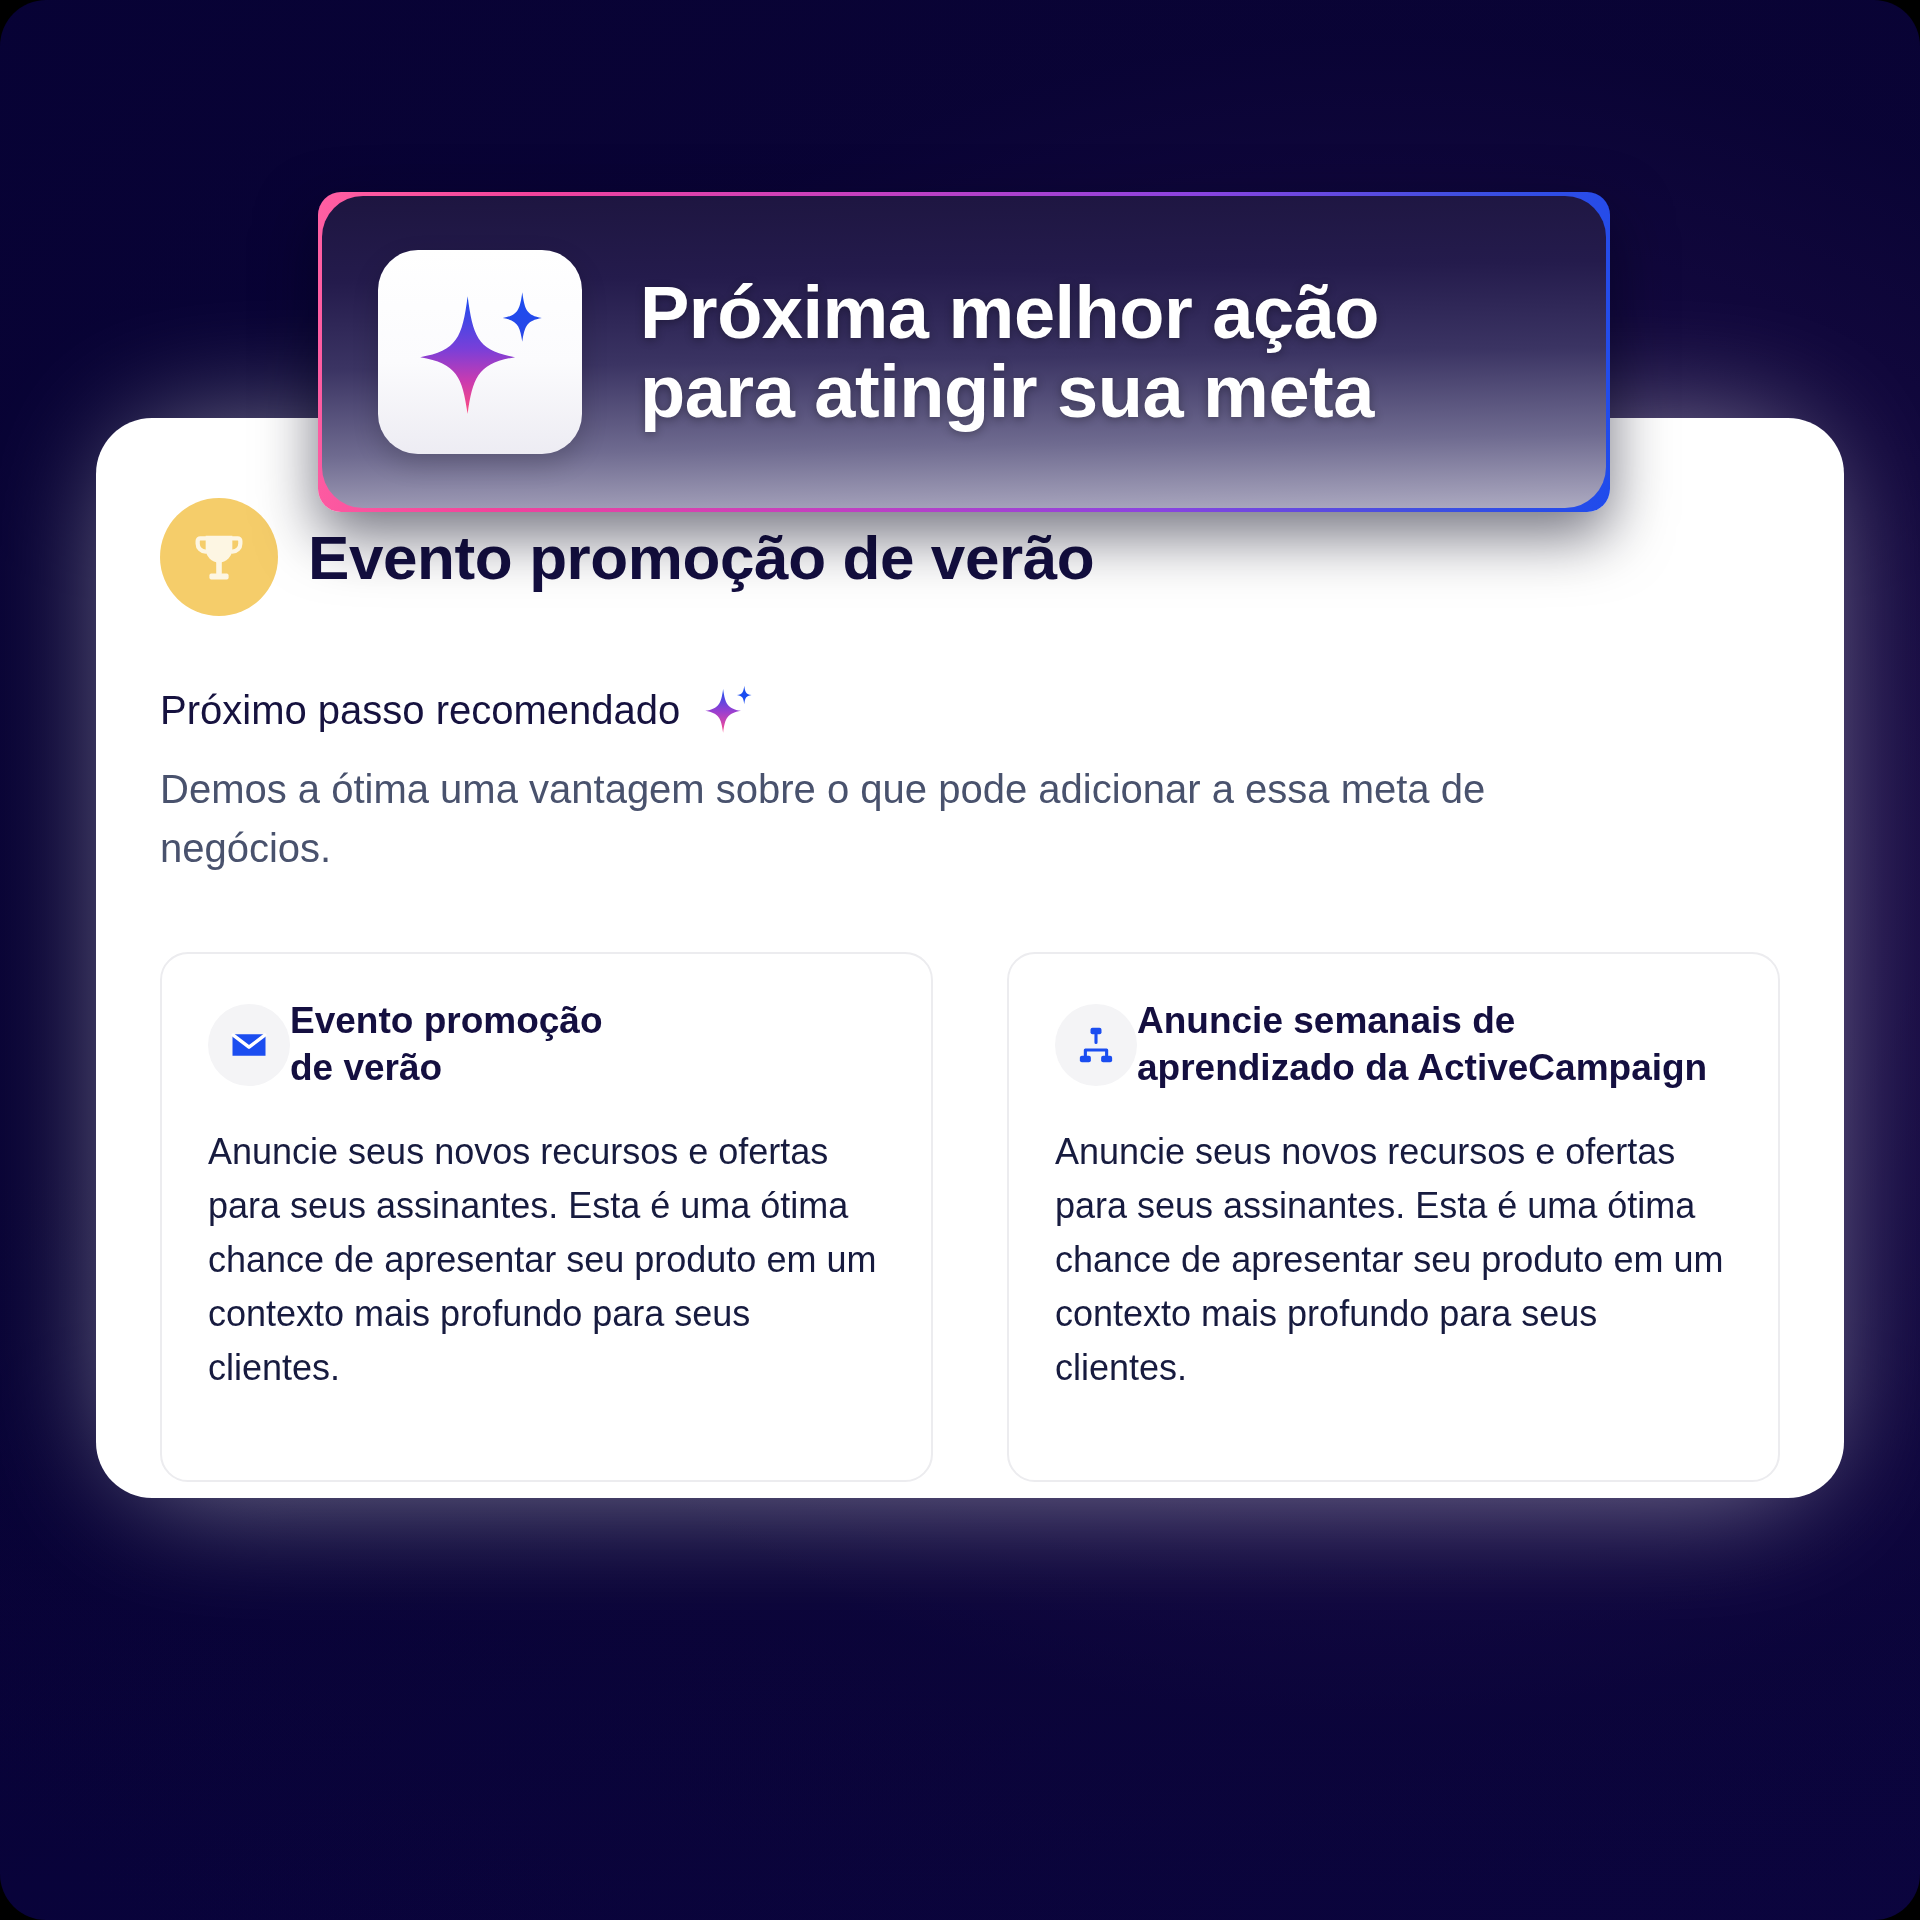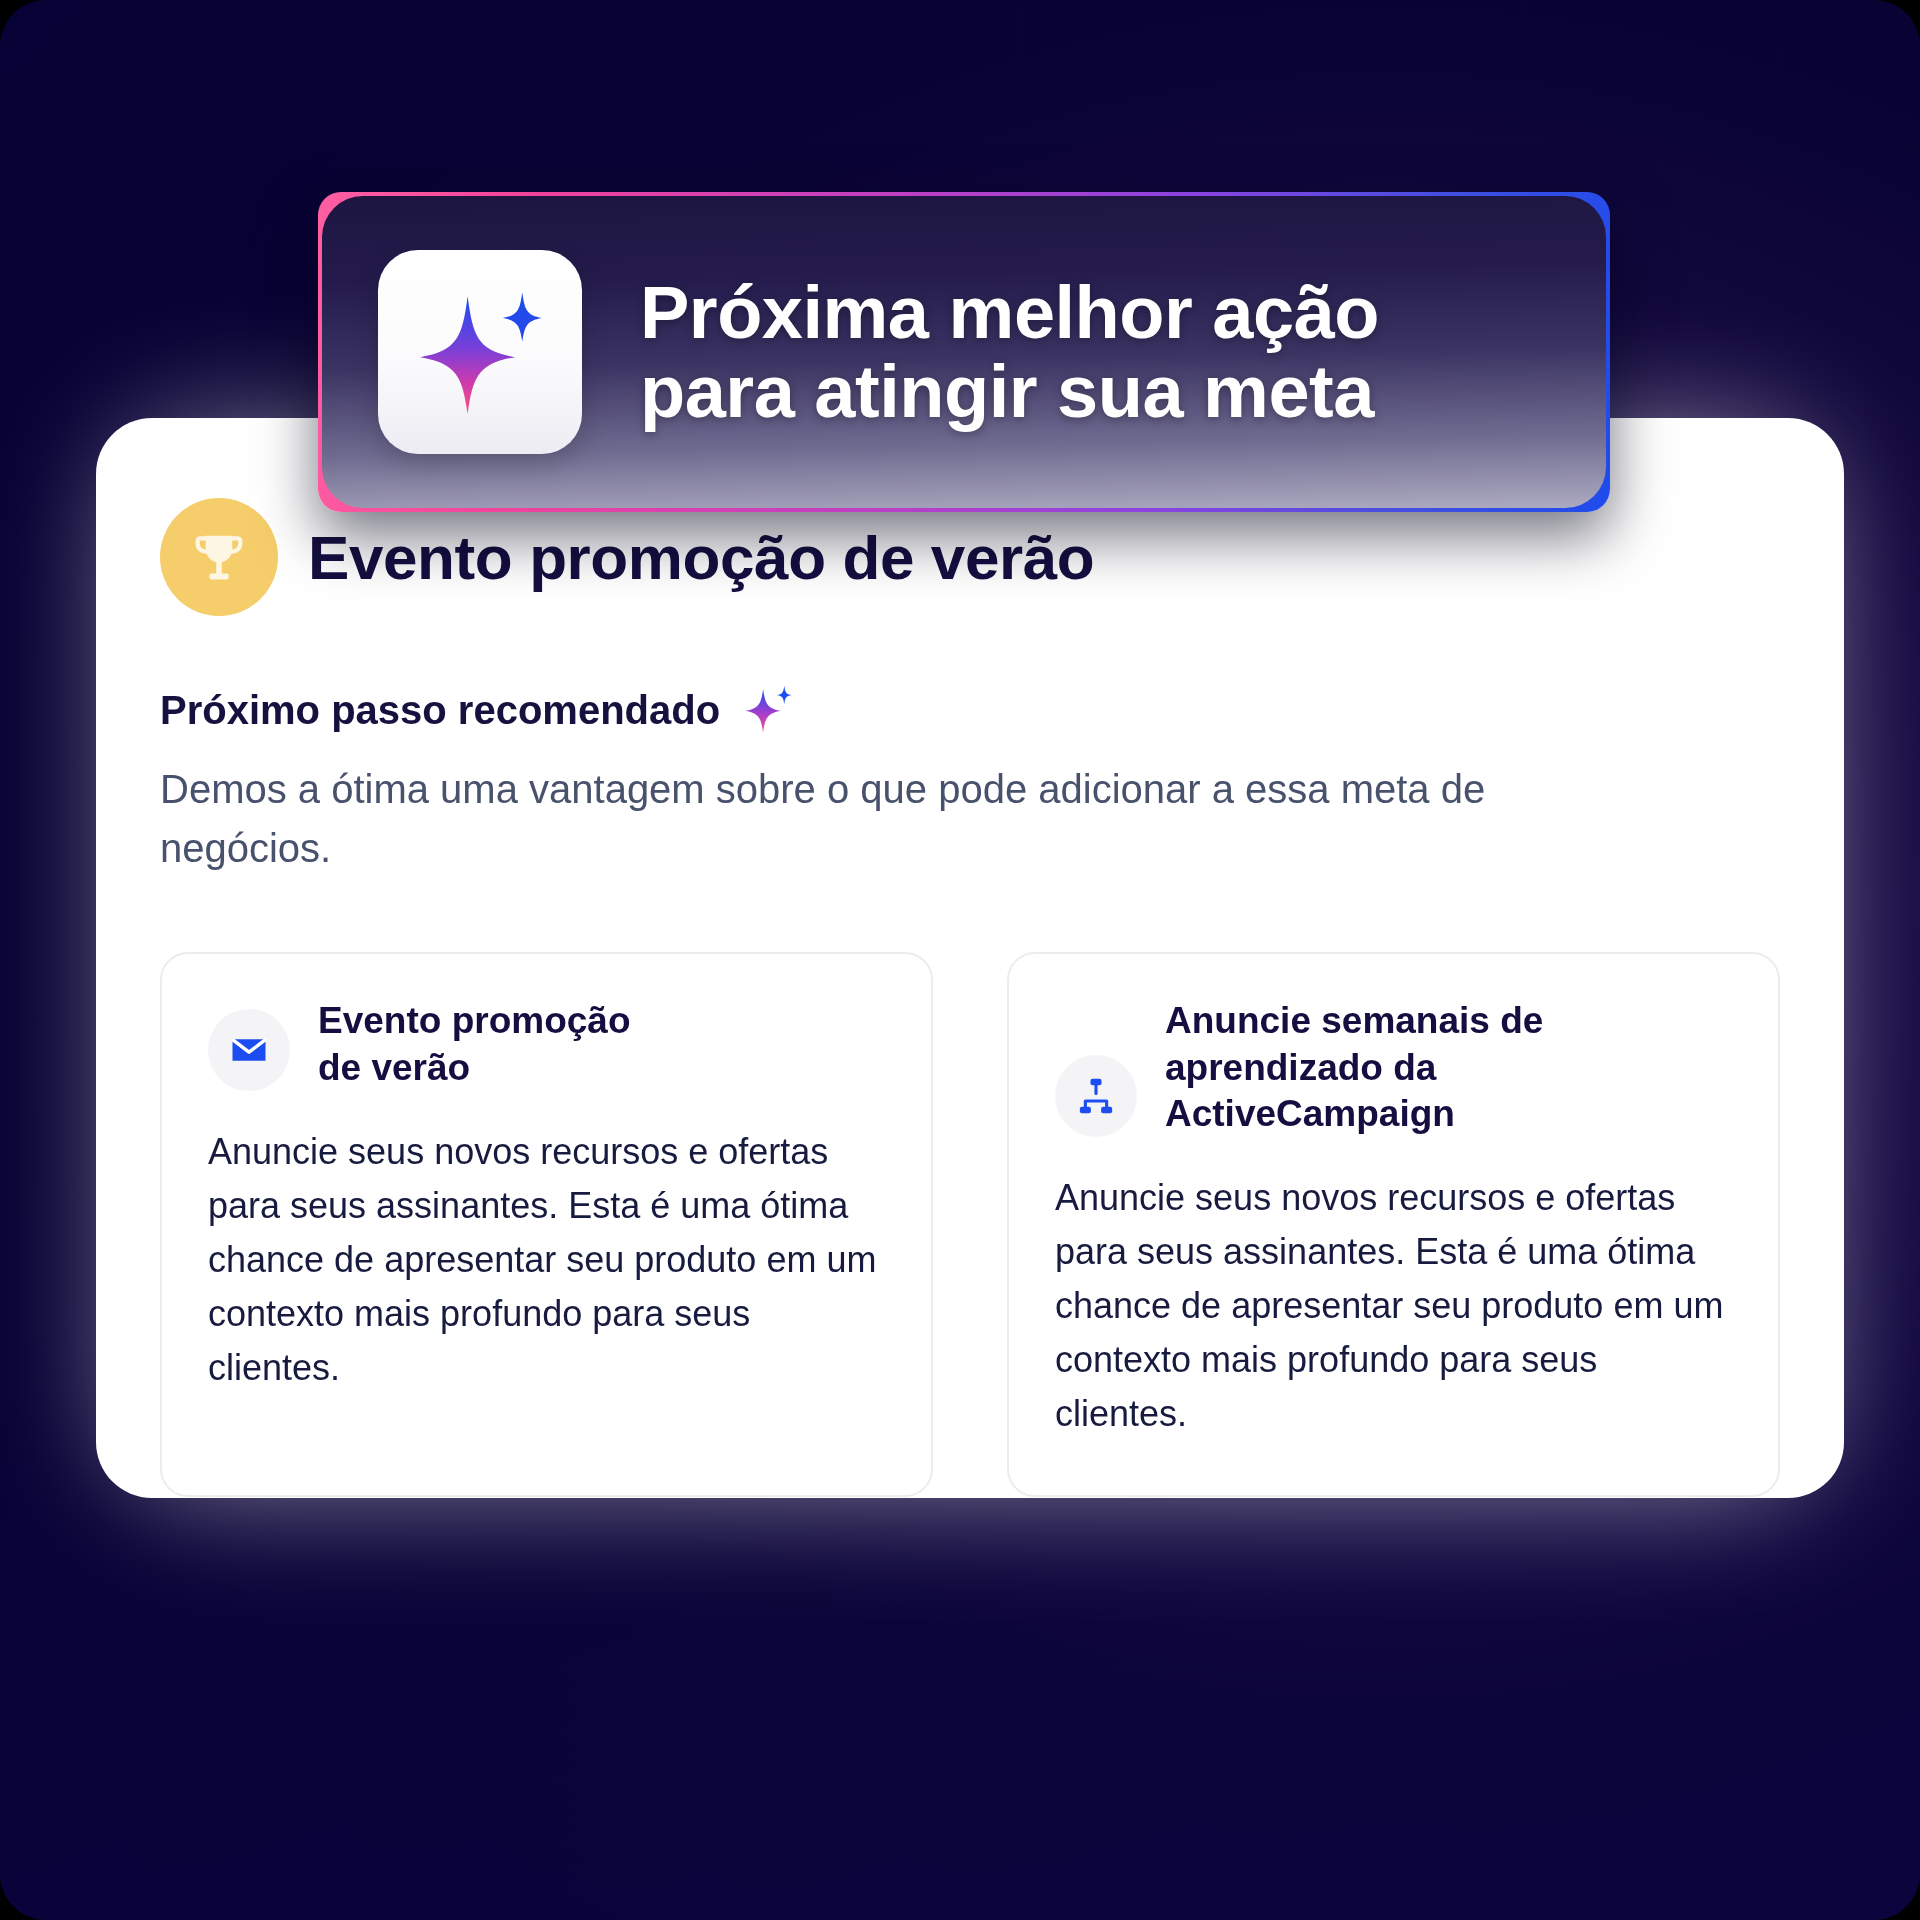--- a/index.html
+++ b/index.html
@@ -130,21 +130,21 @@
   }
 
   .step-row {
     display: flex;
     align-items: center;
     gap: 22px;
     margin-top: 68px;
   }
   .step-label {
     font-size: 40px;
-    font-weight: 700;
+    font-weight: 400;
     color: #16123f;
   }
   .step-spark { width: 52px; height: 52px; display: block; }
 
   .lead {
     margin-top: 24px;
     font-size: 40px;
     line-height: 1.48;
     color: #49526d;
     max-width: 1440px;
@@ -159,22 +159,21 @@
   .subcard {
     flex: 1 1 0;
     border: 2px solid #ececef;
     border-radius: 28px;
     padding: 44px 46px 54px 46px;
     background: #ffffff;
     min-height: 530px;
   }
   .subcard-head {
     display: flex;
-    align-items: flex-end;
-    gap: 28px;
+    align-items: center;
   }
   .sub-icon {
     flex: 0 0 auto;
     width: 82px;
     height: 82px;
     border-radius: 50%;
     background: #f4f4f6;
     display: flex;
     align-items: center;
     justify-content: center;

